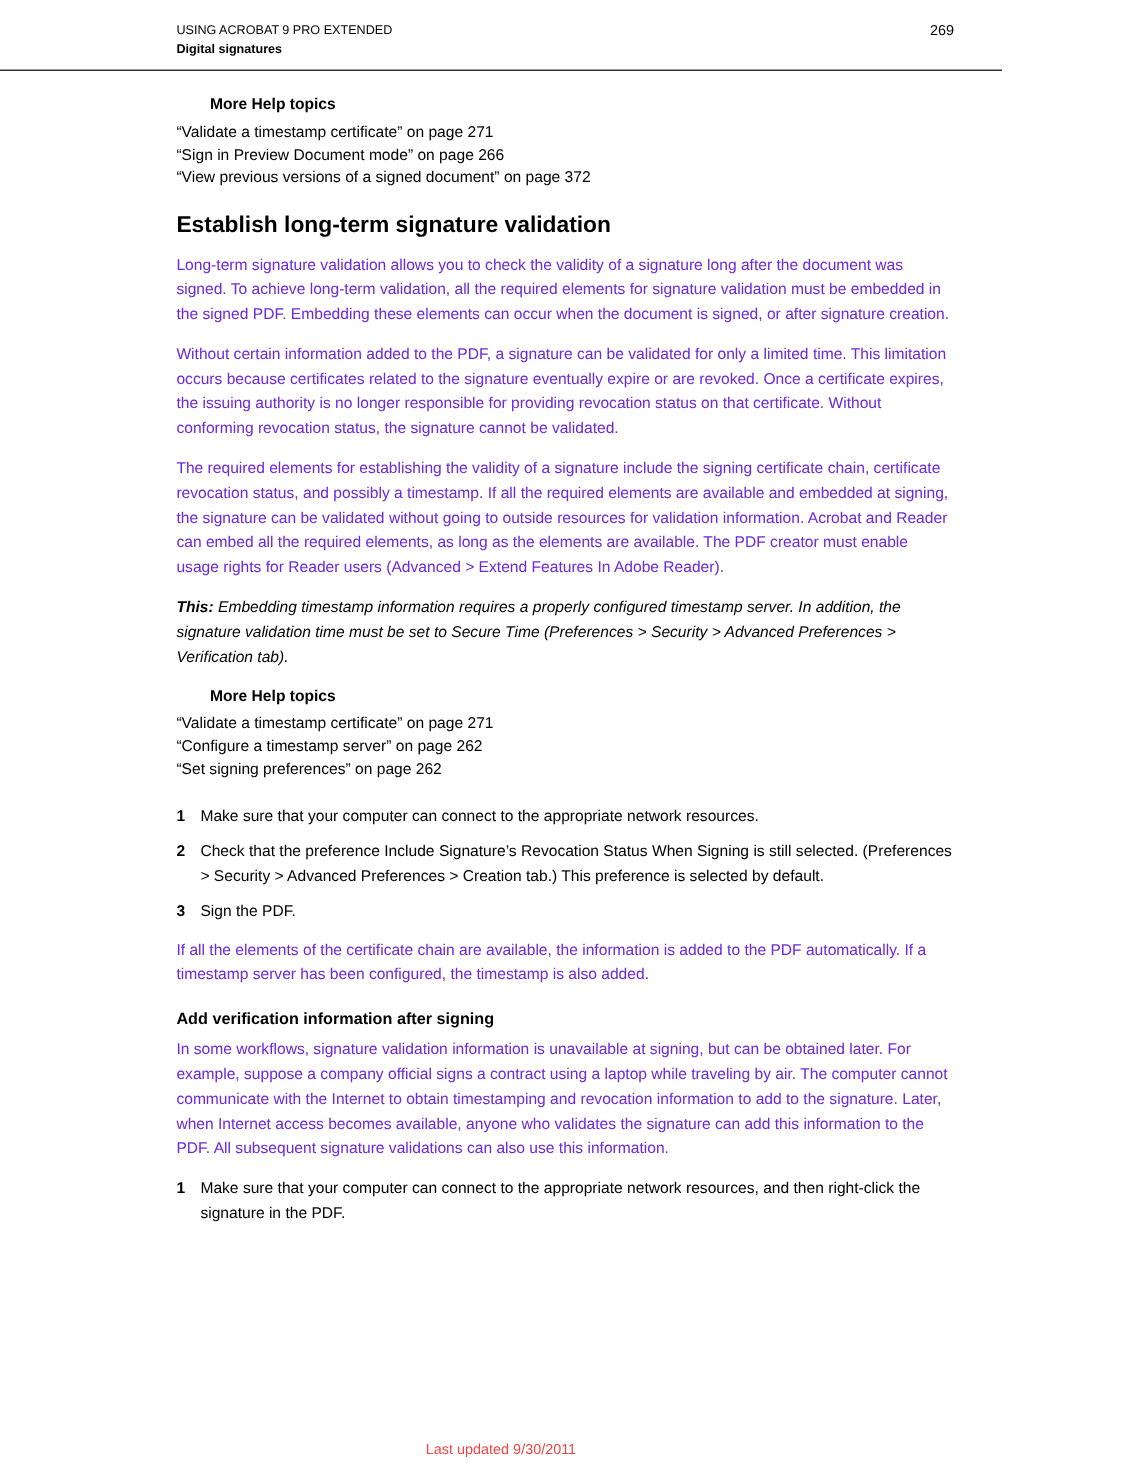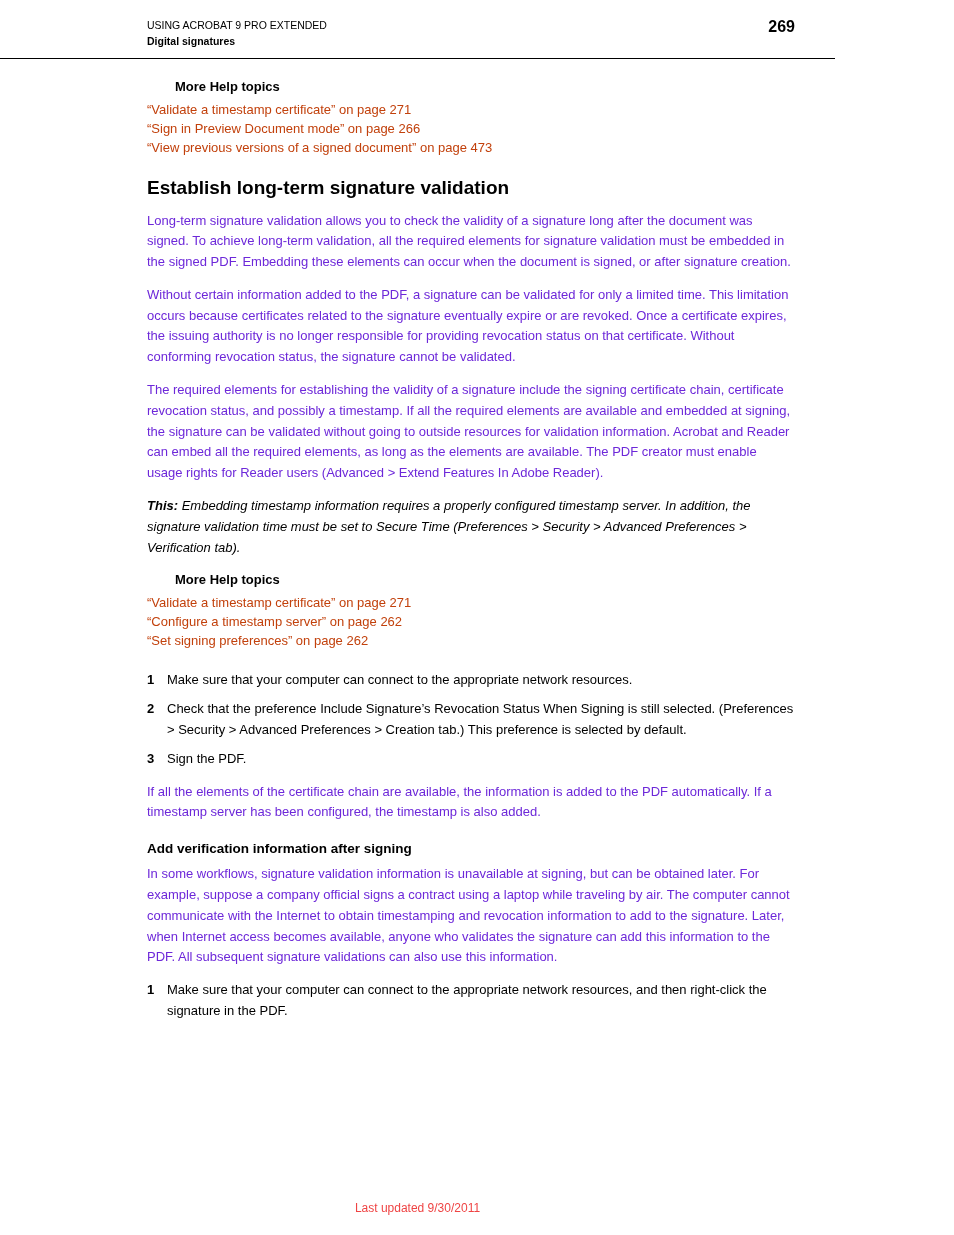--- a/index.html
+++ b/index.html
@@ -29,40 +29,40 @@
     }
     .top-bar-left {
       font-size: 10.5px;
       color: #000;
       line-height: 1.5;
     }
     .top-bar-left .subtitle {
       font-weight: bold;
     }
     .top-bar-right {
-      font-size: 16px;
-      font-weight: bold;
+      font-size: 12px;
+      font-weight: normal;
       color: #000;
       padding-right: 0;
     }
     .content {
       padding: 0 40px 0 147px;
     }
     .more-help-section {
       margin-bottom: 22px;
     }
     .more-help-title {
       font-size: 13px;
       font-weight: bold;
       margin-bottom: 8px;
       padding-left: 28px;
     }
     .help-link {
       display: block;
-      color: #c2410c;
+      color: #000000;
       text-decoration: none;
       font-size: 13px;
       margin-bottom: 4px;
     }
     .section-title {
       font-size: 19px;
       font-weight: bold;
       margin-bottom: 12px;
       margin-top: 10px;
     }
@@ -134,21 +134,21 @@
 
     <div class="more-help-section">
       <div class="more-help-title">More Help topics</div>
       <a class="help-link">
         <span>“Validate a timestamp certificate”</span><span> on page 271</span>
       </a>
       <a class="help-link">
         <span>“Sign in Preview Document mode”</span><span> on page 266</span>
       </a>
       <a class="help-link">
-        <span>“View previous versions of a signed document”</span><span> on page 473</span>
+        <span>“View previous versions of a signed document”</span><span> on page 372</span>
       </a>
     </div>
 
     <h2 class="section-title">Establish long-term signature validation</h2>
 
     <p class="body-text">Long-term signature validation allows you to check the validity of a signature long after the document was signed. To achieve long-term validation, all the required elements for signature validation must be embedded in the signed PDF. Embedding these elements can occur when the document is signed, or after signature creation.</p>
     <p class="body-text">Without certain information added to the PDF, a signature can be validated for only a limited time. This limitation occurs because certificates related to the signature eventually expire or are revoked. Once a certificate expires, the issuing authority is no longer responsible for providing revocation status on that certificate. Without conforming revocation status, the signature cannot be validated.</p>
     <p class="body-text">The required elements for establishing the validity of a signature include the signing certificate chain, certificate revocation status, and possibly a timestamp. If all the required elements are available and embedded at signing, the signature can be validated without going to outside resources for validation information. Acrobat and Reader can embed all the required elements, as long as the elements are available. The PDF creator must enable usage rights for Reader users (Advanced &gt; Extend Features In Adobe Reader).</p>
 
     <p class="note-text">

